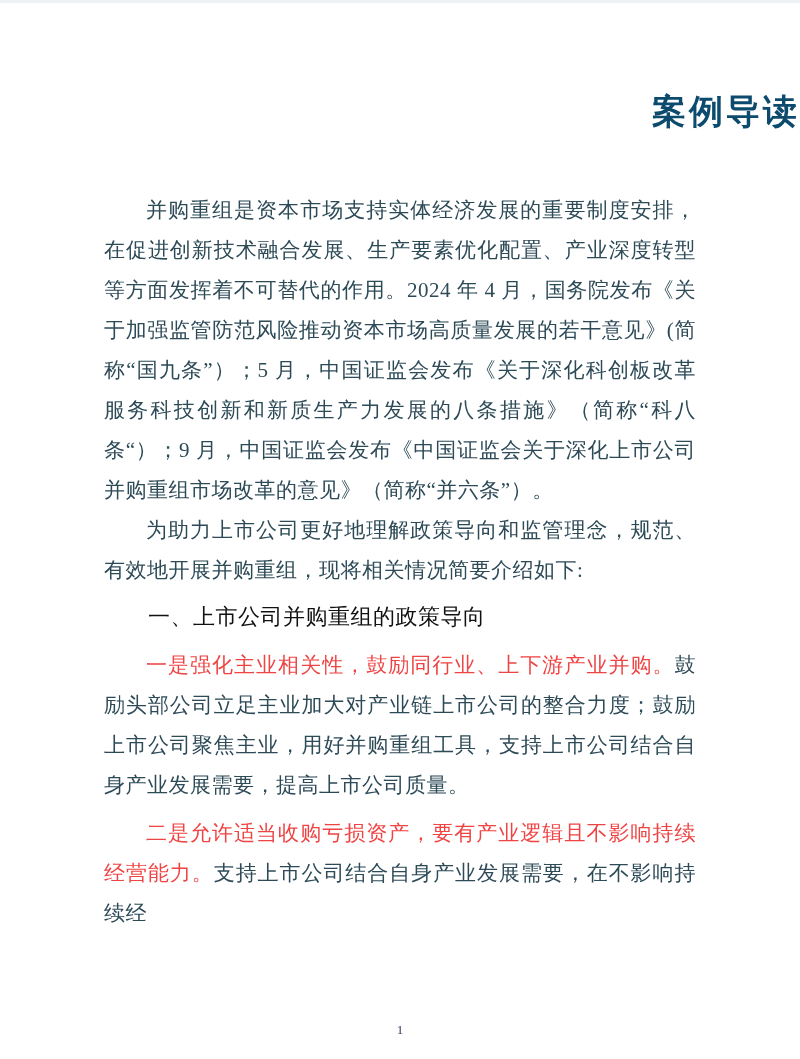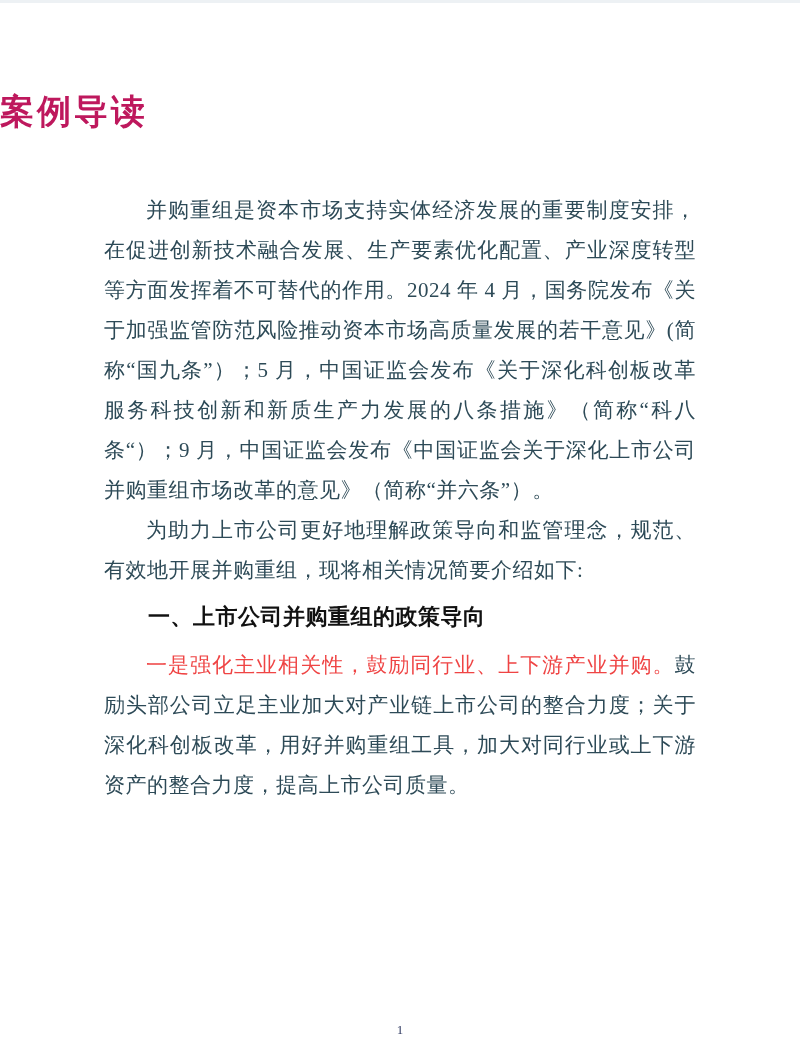--- a/index.html
+++ b/index.html
@@ -18,26 +18,26 @@
   }
   .page-top-edge {
     position: absolute;
     top: 0; left: 0; right: 0;
     height: 3px;
     background: #edf1f4;
   }
   .doc-title {
     margin: 0;
     padding-top: 90px;
-    text-align: left;
+    text-align: right;
     font-size: 34px;
     line-height: 44px;
     font-weight: 700;
     letter-spacing: 3px;
-    color: #be185d;
+    color: #0c4a6e;
     font-family: "Liberation Serif", "DejaVu Serif", serif;
   }
   .doc-body {
     position: absolute;
     left: 104px;
     right: 104px;
     top: 190px;
     font-size: 21px;
     line-height: 40px;
     letter-spacing: 0.5px;
@@ -49,21 +49,21 @@
     text-indent: 2em;
   }
   .para-spaced {
     margin-top: 8px;
   }
   .section-heading {
     margin: 7px 0 7px 0;
     text-indent: 2em;
     font-size: 22px;
     line-height: 40px;
-    font-weight: 700;
+    font-weight: 400;
     color: #111111;
     font-family: "Liberation Sans", "DejaVu Sans", sans-serif;
     letter-spacing: 0.5px;
   }
   .lead-bold {
     font-weight: 400;
     color: #ef4444;
   }
   .page-number {
     position: absolute;
@@ -86,18 +86,19 @@
   <h1 class="doc-title">案例导读</h1>
 
   <div class="doc-body">
     <p class="para">并购重组是资本市场支持实体经济发展的重要制度安排，在促进创新技术融合发展、生产要素优化配置、产业深度转型等方面发挥着不可替代的作用。2024 年 4 月，国务院发布《关于加强监管防范风险推动资本市场高质量发展的若干意见》(简称“国九条”）；5 月，中国证监会发布《关于深化科创板改革 服务科技创新和新质生产力发展的八条措施》（简称“科八条“）；9 月，中国证监会发布《中国证监会关于深化上市公司并购重组市场改革的意见》（简称“并六条”）。</p>
 
     <p class="para">为助力上市公司更好地理解政策导向和监管理念，规范、有效地开展并购重组，现将相关情况简要介绍如下:</p>
 
     <h2 class="section-heading">一、上市公司并购重组的政策导向</h2>
 
 
-    <p class="para para-spaced"><strong class="lead-bold">一是强化主业相关性，鼓励同行业、上下游产业并购。</strong><span>鼓励头部公司立足主业加大对产业链上市公司的整合力度；关于深化科创板改革，用好并购重组工具，加大对同行业或上下游资产的整合力度，提高上市公司质量。</span></p>
+    <p class="para para-spaced"><strong class="lead-bold">一是强化主业相关性，鼓励同行业、上下游产业并购。</strong><span>鼓励头部公司立足主业加大对产业链上市公司的整合力度；鼓励上市公司聚焦主业，用好并购重组工具，支持上市公司结合自身产业发展需要，提高上市公司质量。</span></p>
 
+    <p class="para para-spaced"><strong class="lead-bold">二是允许适当收购亏损资产，要有产业逻辑且不影响持续经营能力。</strong><span>支持上市公司结合自身产业发展需要，在不影响持续经</span></p>
   </div>
 
   <div class="page-number">1</div>
 </div>
 
 </body></html>

